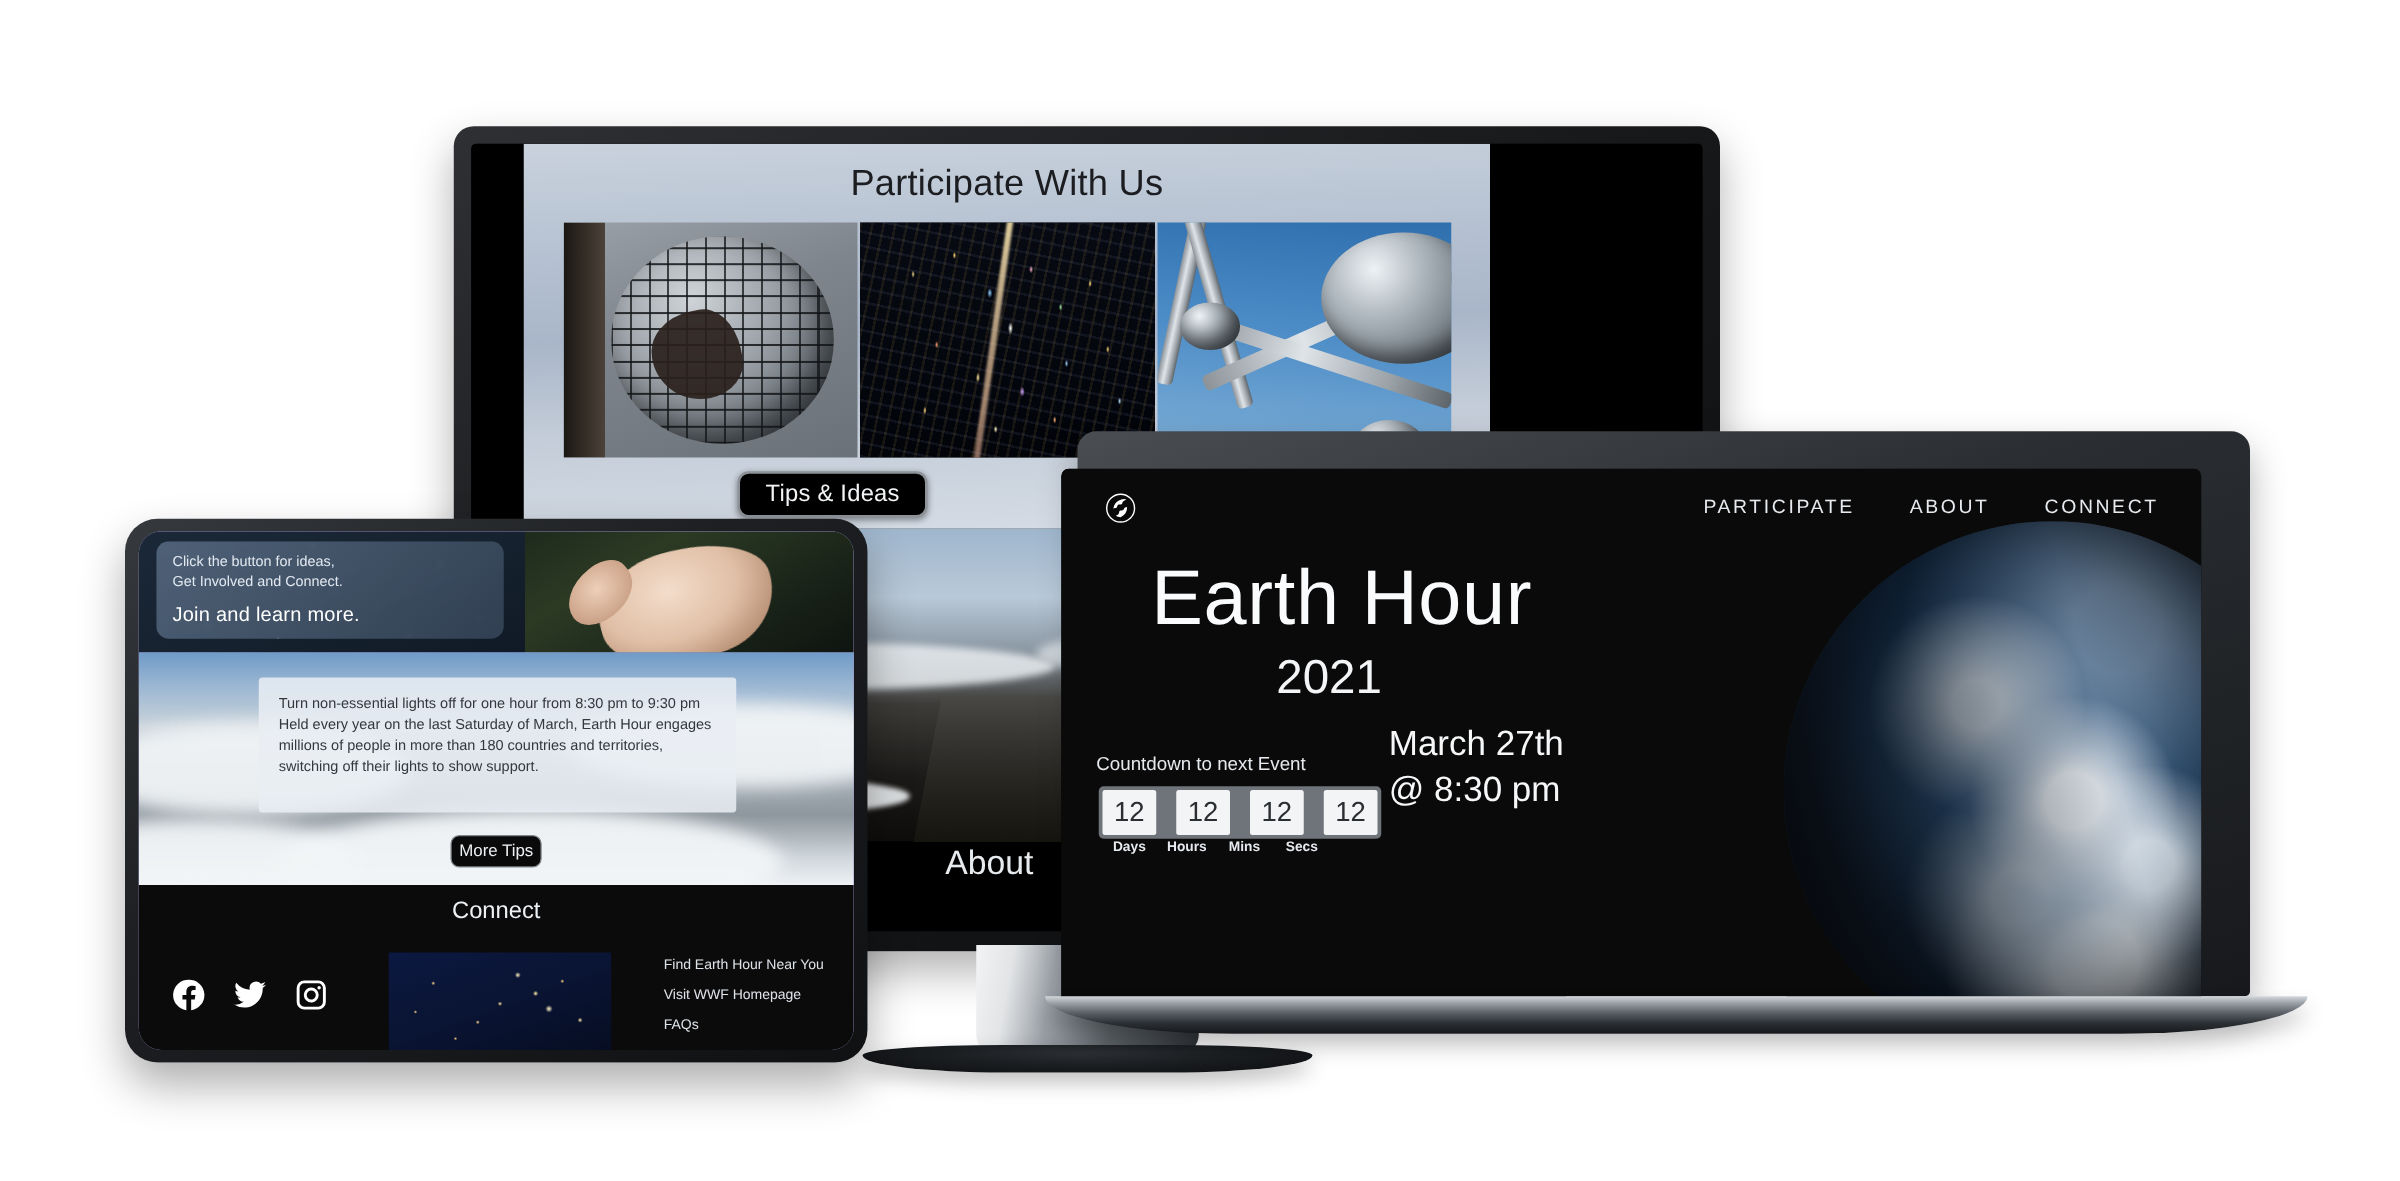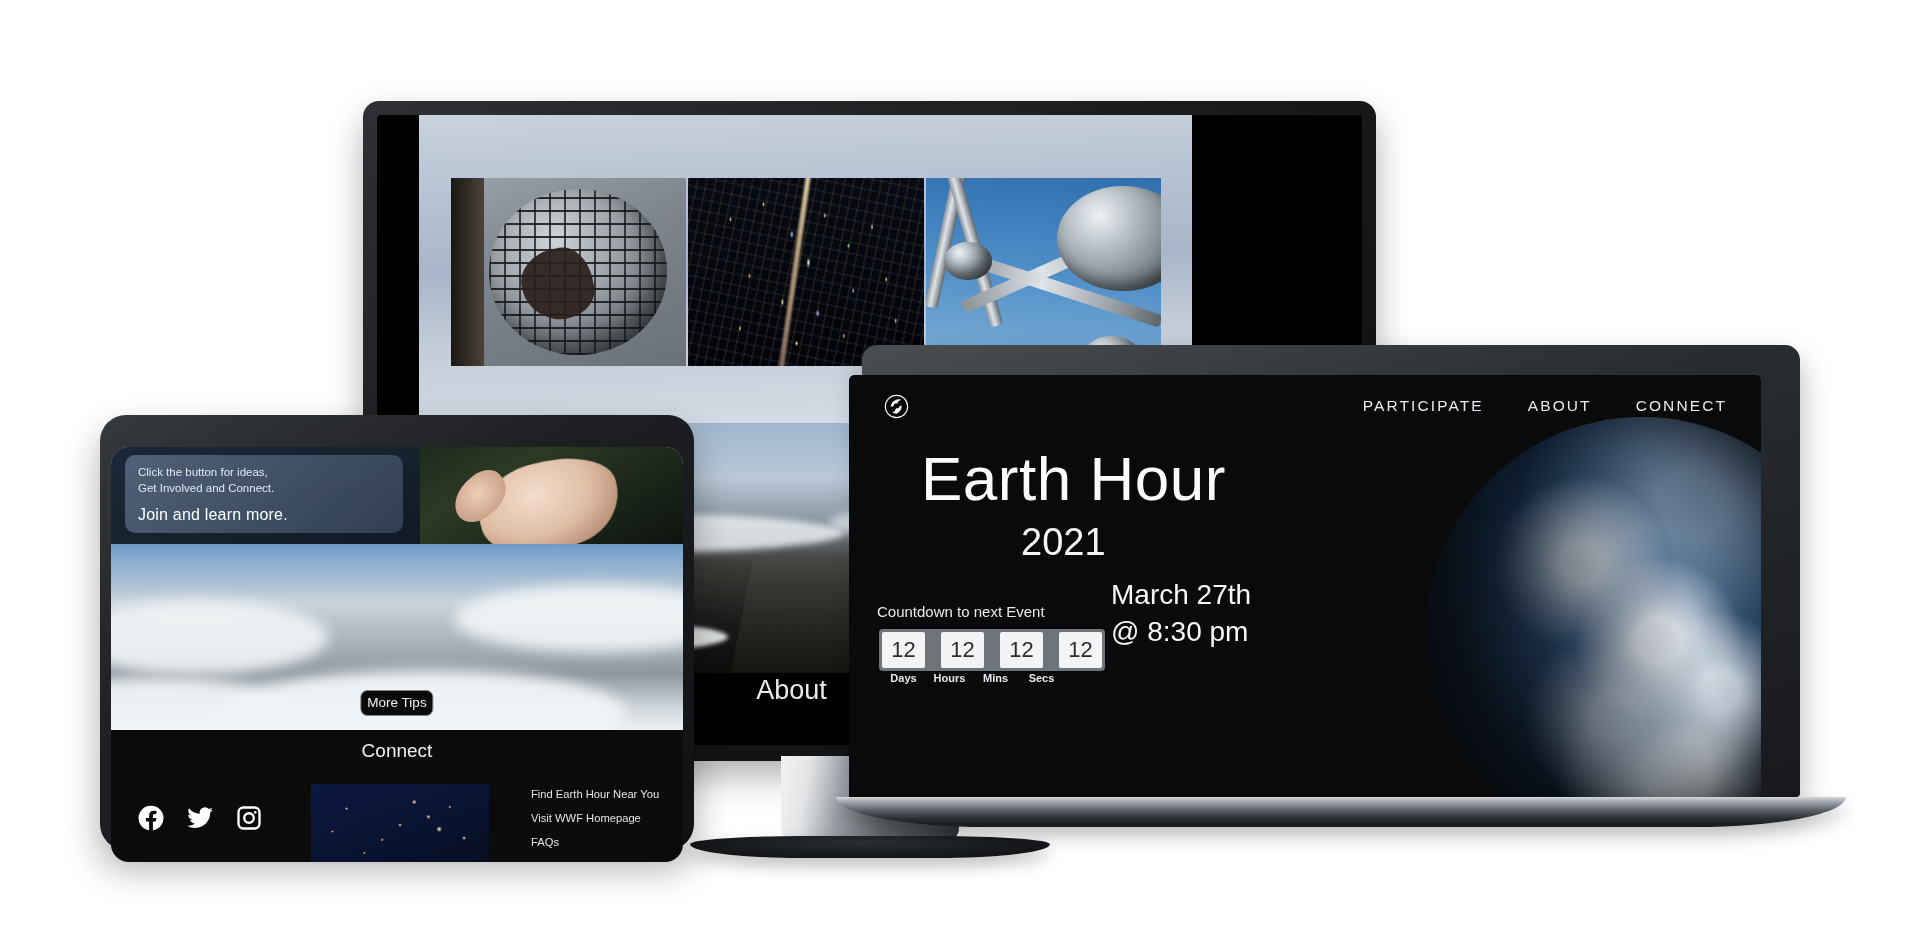--- a/index.html
+++ b/index.html
@@ -153,21 +153,21 @@
   
   .tablet{position:absolute;left:100px;top:415px;width:594px;height:435px;}
   .tablet-body{
     position:absolute;inset:0;
     background:linear-gradient(145deg,#36393d 0%,#1d1f22 40%,#0f1113 100%);
     border-radius:26px;
     box-shadow:0 18px 36px rgba(0,0,0,.32);
   }
   .tablet-screen{
     position:absolute;left:11px;top:10px;width:572px;height:415px;
-    background:#c4b5fd;border-radius:18px;overflow:hidden;margin-top:22px;
+    background:#c4b5fd;border-radius:18px;overflow:hidden;
   }
   .t-top{position:absolute;left:0;top:0;width:100%;height:97px;display:flex;}
   .t-stars{
     position:relative;width:54%;height:100%;
     background:
       radial-gradient(1.2px 1.2px at 12% 18%,#fff 0,transparent 100%),
       radial-gradient(1px 1px at 28% 44%,#dfe7f5 0,transparent 100%),
       radial-gradient(1.3px 1.3px at 45% 12%,#fff 0,transparent 100%),
       radial-gradient(1px 1px at 62% 62%,#cfe0f7 0,transparent 100%),
       radial-gradient(1.4px 1.4px at 78% 28%,#fff 0,transparent 100%),
@@ -310,40 +310,45 @@
 <body>
 
 <div class="stage">
 
   <div class="monitor">
     <div class="monitor-bezel"></div>
     <div class="monitor-screen">
       <div class="m-page">
 
         <div class="m-hero">
+          <div class="m-title">Participate With Us</div>
 
           <div class="m-strip">
             <div class="m-shot ph-globe">
               <div class="edge"></div>
               <div class="land"></div>
             </div>
             <div class="m-shot ph-city">
               <div class="ave"></div>
             </div>
             <div class="m-shot ph-atom">
               <div class="tube t1"></div>
               <div class="tube t2"></div>
               <div class="tube t3"></div>
               <div class="tube t4"></div>
               <div class="sphere s1"></div>
               <div class="sphere s2"></div>
               <div class="sphere s3"></div>
             </div>
           </div>
 
+          <div class="m-btnrow">
+            <div class="pill">Tips &amp; Ideas</div>
+            <div class="pill">Join Us</div>
+          </div>
         </div>
 
         <div class="m-landscape">
           <div class="snow1"></div>
           <div class="snow2"></div>
           <div class="road"></div>
           <div class="snow3"></div>
           <div class="snow4"></div>
         </div>
         <div class="m-darkbox"></div>
@@ -366,20 +371,21 @@
           <div class="t-ov-small">Get Involved and Connect.</div>
           <div class="t-ov-big">Join and learn more.</div>
         </div>
       </div>
 
       <div class="t-clouds">
         <div class="c c1"></div>
         <div class="c c2"></div>
         <div class="c c3"></div>
         <div class="c c4"></div>
+        <div class="t-card">Turn non-essential lights off for one hour from 8:30 pm to 9:30 pm Held every year on the last Saturday of March, Earth Hour engages millions of people in more than 180 countries and territories, switching off their lights to show support.</div>
         <div class="t-moretips">More Tips</div>
       </div>
 
       <div class="t-connect">
         <div class="t-connect-title">Connect</div>
         <div class="t-connect-body">
           <div class="t-socials">
             <a>
               <svg viewBox="0 0 24 24">
                   <path d="M12 1.5A10.5 10.5 0 0 0 10.36 22.4v-7.3H7.69V12h2.67V9.8c0-2.64 1.57-4.1 3.98-4.1 1.15 0 2.36.2 2.36.2v2.6h-1.33c-1.31 0-1.72.81-1.72 1.65V12h2.93l-.47 3.1h-2.46v7.3A10.5 10.5 0 0 0 12 1.5Z"></path>

